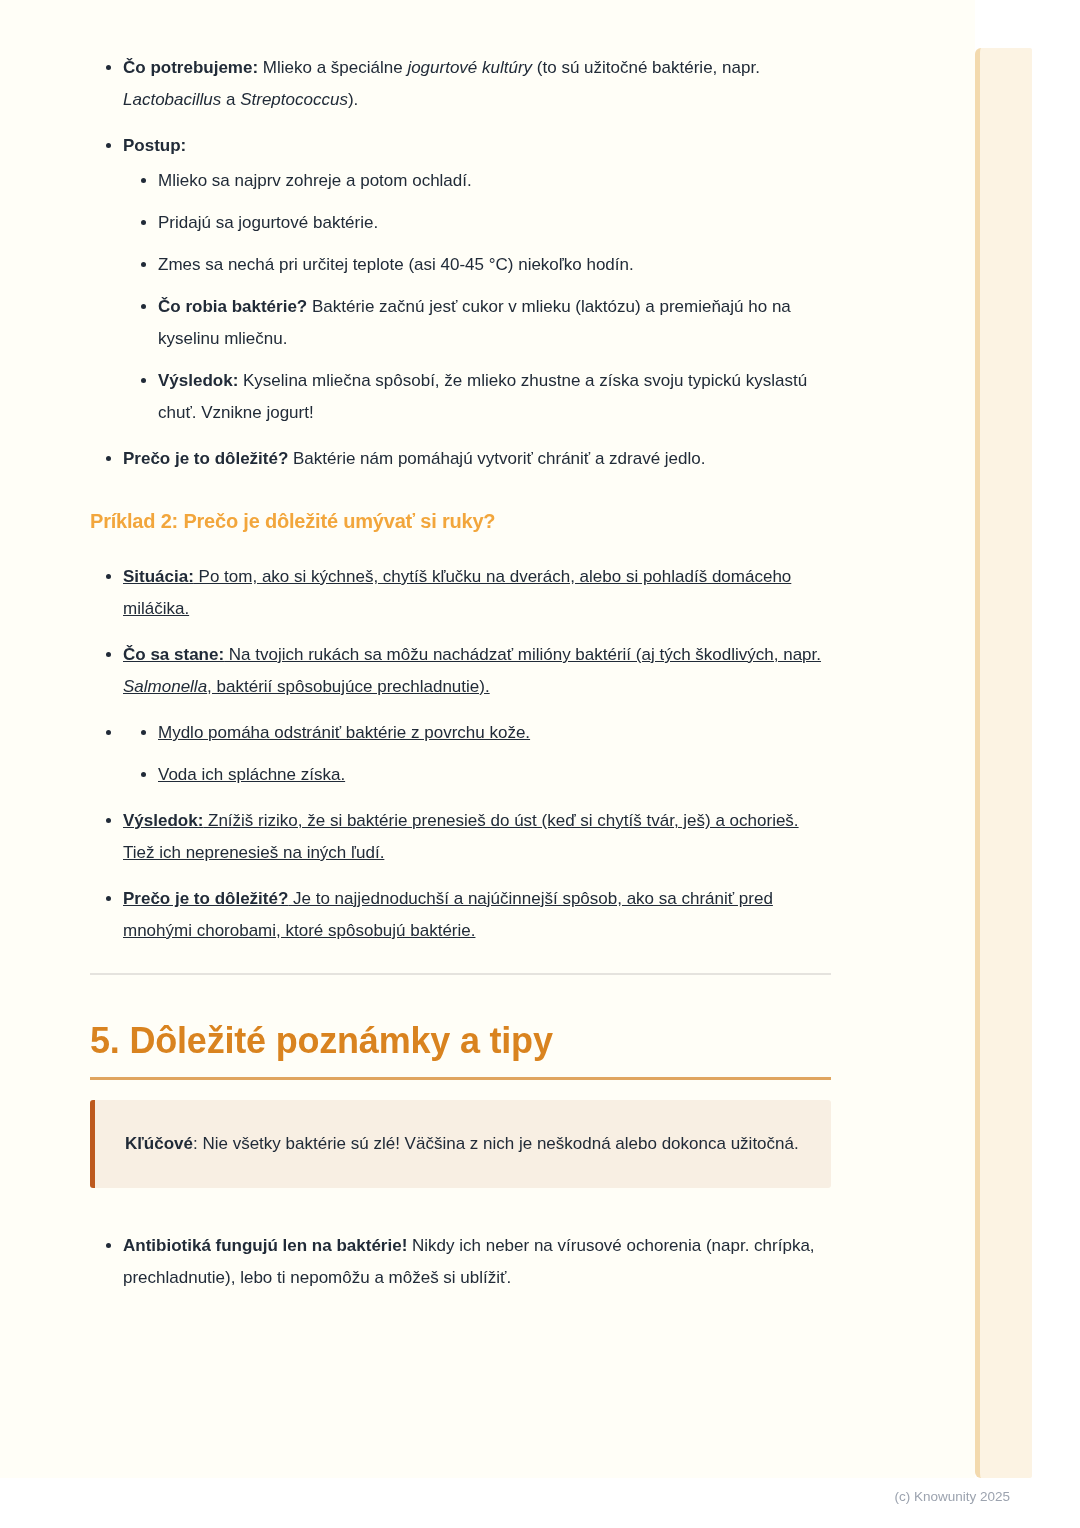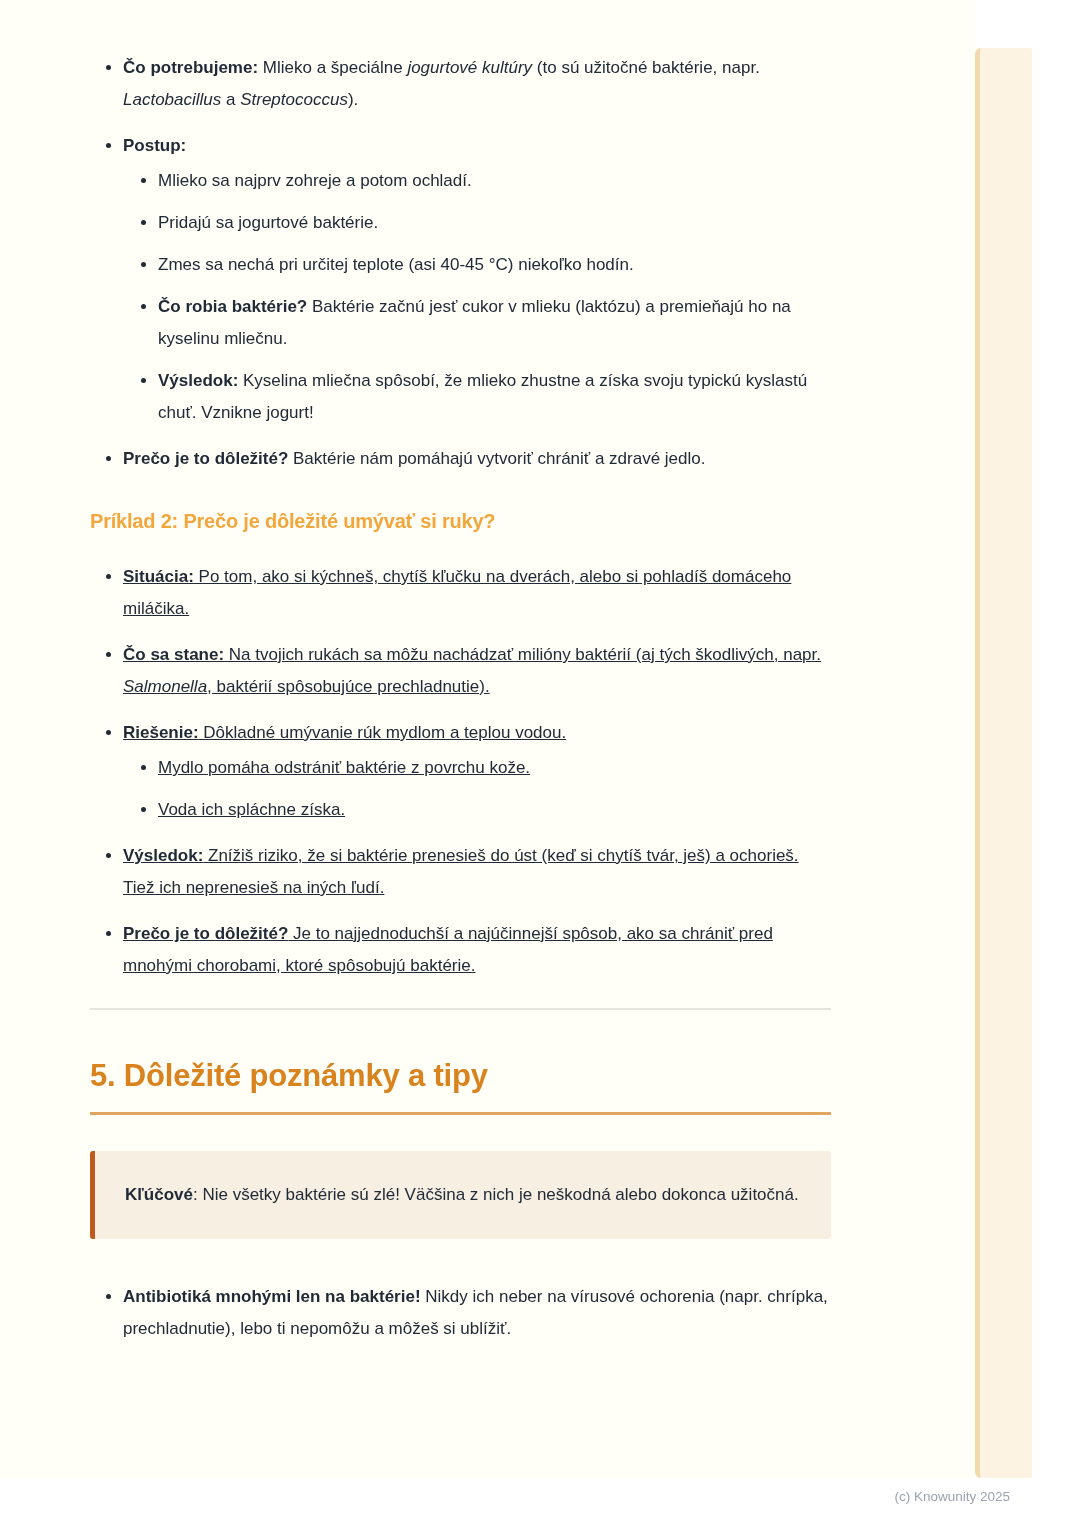--- a/index.html
+++ b/index.html
@@ -49,27 +49,27 @@
   .h-example{
     font-size:20px;line-height:32px;font-weight:bold;color:var(--h3);
     margin:30px 0 24px 0;letter-spacing:-0.2px;
   }
   ul.doc-list.second{margin-top:12px;text-decoration:underline;}
   .divider{
     border:none;border-top:2px solid var(--divider);
     margin:26px 0 0 0;height:0;
   }
   .h-section{
-    font-size:31px;line-height:40px;font-weight:bold;color:var(--h2);
+    font-size:36px;line-height:40px;font-weight:bold;color:var(--h2);
     margin:46px 0 0 0;padding-bottom:16px;
     border-bottom:3px solid var(--h2-underline);
     letter-spacing:-0.2px;
   }
   .callout{
-    margin-top:36px;
+    margin-top:20px;
     background:var(--callout-bg);
     border-left:5px solid var(--callout-border);
     border-radius:3px;
     padding:24px 30px;
     line-height:40px;
   }
   ul.doc-list.final{margin-top:42px;}
   .watermark{
     position:absolute;top:1488px;right:70px;z-index:3;
     font-size:13.5px;line-height:18px;color:var(--watermark);
@@ -92,32 +92,32 @@
           <li><span><span class="b">Výsledok:</span><span> Kyselina mliečna spôsobí, že mlieko zhustne a získa svoju typickú kyslastú chuť. Vznikne jogurt!</span></span></li>
         </ul></li>
       <li><span><span class="b">Prečo je to dôležité?</span><span> Baktérie nám pomáhajú vytvoriť chrániť a zdravé jedlo.</span></span></li>
     </ul>
 
   <h3 class="h-example">Príklad 2: Prečo je dôležité umývať si ruky?</h3>
 
   <ul class="doc-list second">
       <li><span><span class="b">Situácia:</span><span> Po tom, ako si kýchneš, chytíš kľučku na dverách, alebo si pohladíš domáceho miláčika.</span></span></li>
       <li><span><span class="b">Čo sa stane:</span><span> Na tvojich rukách sa môžu nachádzať milióny baktérií (aj tých škodlivých, napr. </span><span class="i">Salmonella</span><span>, baktérií spôsobujúce prechladnutie).</span></span></li>
-      <li><span><span class="b">Riešenie:</span><span> Dôkladné umývanie rúk mydlom a teplou vodou.</span></span><ul class="sub-list">
+      <li><ul class="sub-list">
           <li><span><span>Mydlo pomáha odstrániť baktérie z povrchu kože.</span></span></li>
           <li><span><span>Voda ich spláchne získa.</span></span></li>
         </ul></li>
       <li><span><span class="b">Výsledok:</span><span> Znížiš riziko, že si baktérie prenesieš do úst (keď si chytíš tvár, ješ) a ochorieš. Tiež ich neprenesieš na iných ľudí.</span></span></li>
       <li><span><span class="b">Prečo je to dôležité?</span><span> Je to najjednoduchší a najúčinnejší spôsob, ako sa chrániť pred mnohými chorobami, ktoré spôsobujú baktérie.</span></span></li>
     </ul>
 
   <hr class="divider">
 
   <h2 class="h-section">5. Dôležité poznámky a tipy</h2>
 
   <div class="callout"><span class="b">Kľúčové</span><span>: Nie všetky baktérie sú zlé! Väčšina z nich je neškodná alebo dokonca užitočná.</span></div>
 
   <ul class="doc-list final">
-      <li><span><span class="b">Antibiotiká mnohými len na baktérie!</span><span> Nikdy ich neber na vírusové ochorenia (napr. chrípka, prechladnutie), lebo ti nepomôžu a môžeš si ublížiť.</span></span></li>
+      <li><span><span class="b">Antibiotiká fungujú len na baktérie!</span><span> Nikdy ich neber na vírusové ochorenia (napr. chrípka, prechladnutie), lebo ti nepomôžu a môžeš si ublížiť.</span></span></li>
     </ul>
 </div>
 
 <div class="watermark">(c) Knowunity 2025</div>
 
 </body></html>

